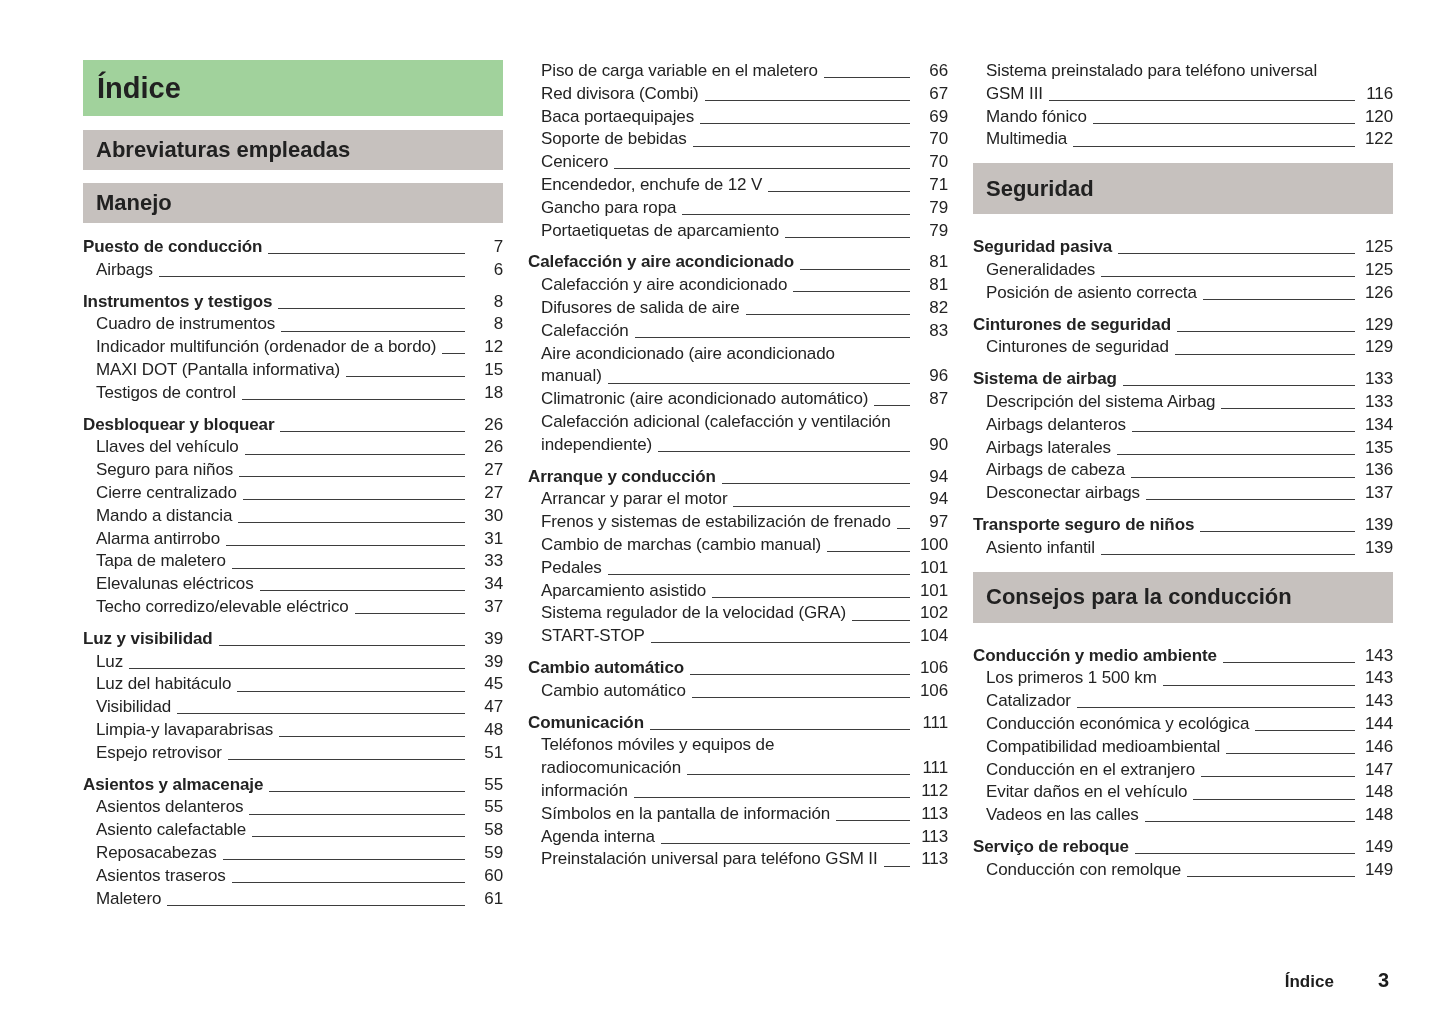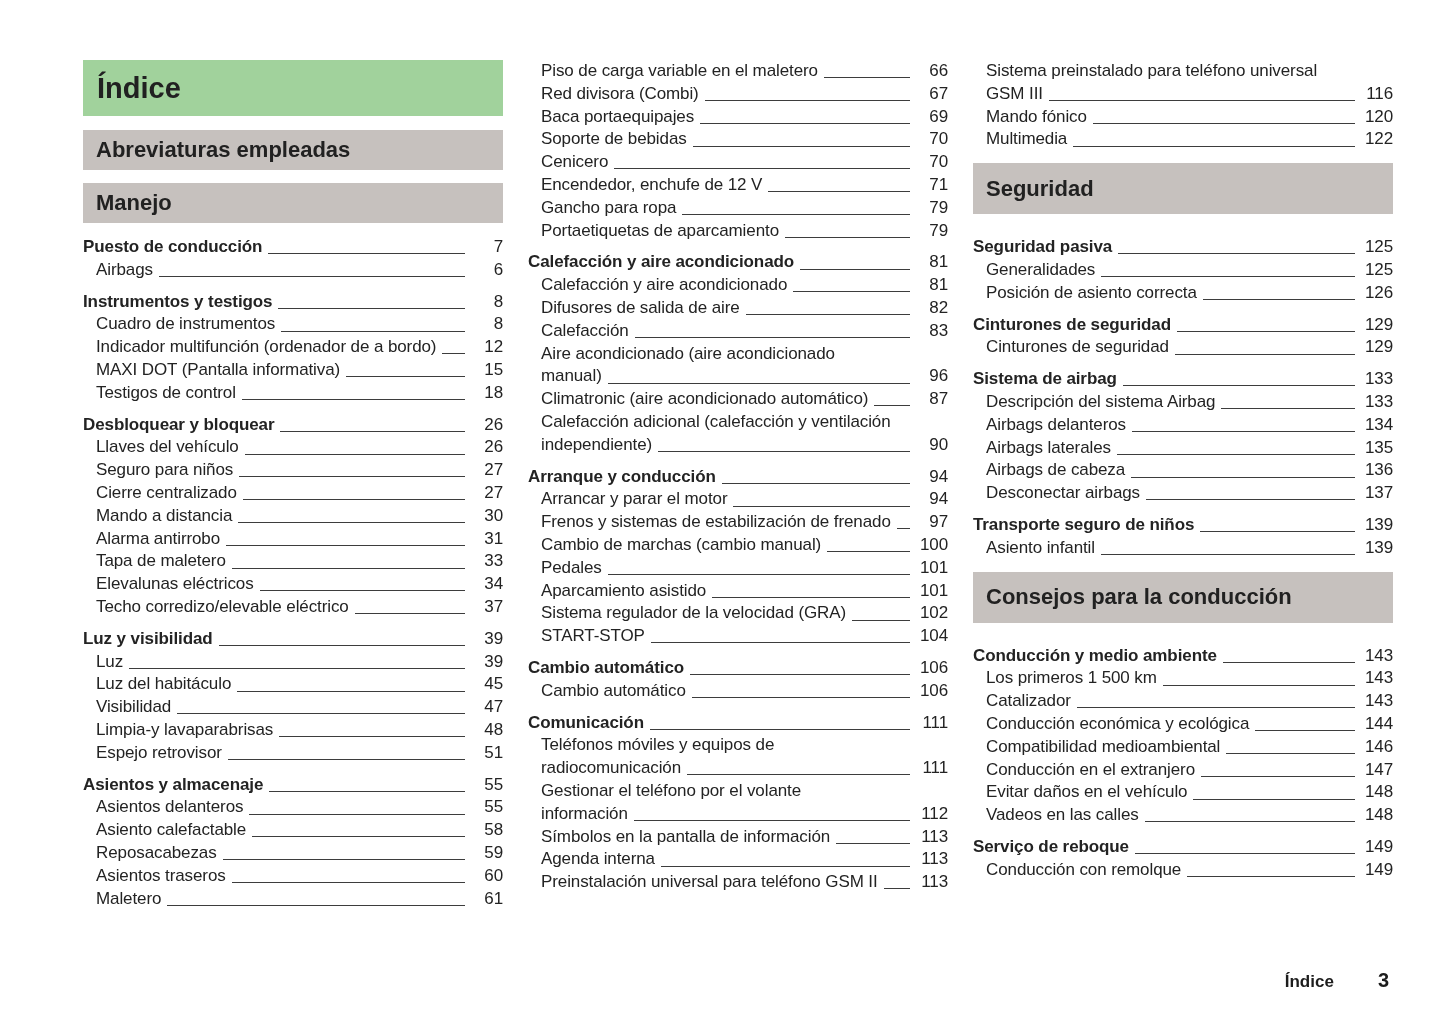--- a/index.html
+++ b/index.html
@@ -366,23 +366,20 @@
       </div>
       <div class="row i">
         <span class="lbl">Teléfonos móviles y equipos de</span>
       </div>
       <div class="row i">
         <span class="lbl">radiocomunicación</span>
         <span class="leader"></span>
         <span class="num">111</span>
       </div>
       <div class="row i">
-        <span class="lbl">Gestionar el teléfono por el volante</span>
-      </div>
-      <div class="row i">
         <span class="lbl">información</span>
         <span class="leader"></span>
         <span class="num">112</span>
       </div>
       <div class="row i">
         <span class="lbl">Símbolos en la pantalla de información</span>
         <span class="leader"></span>
         <span class="num">113</span>
       </div>
       <div class="row i">

